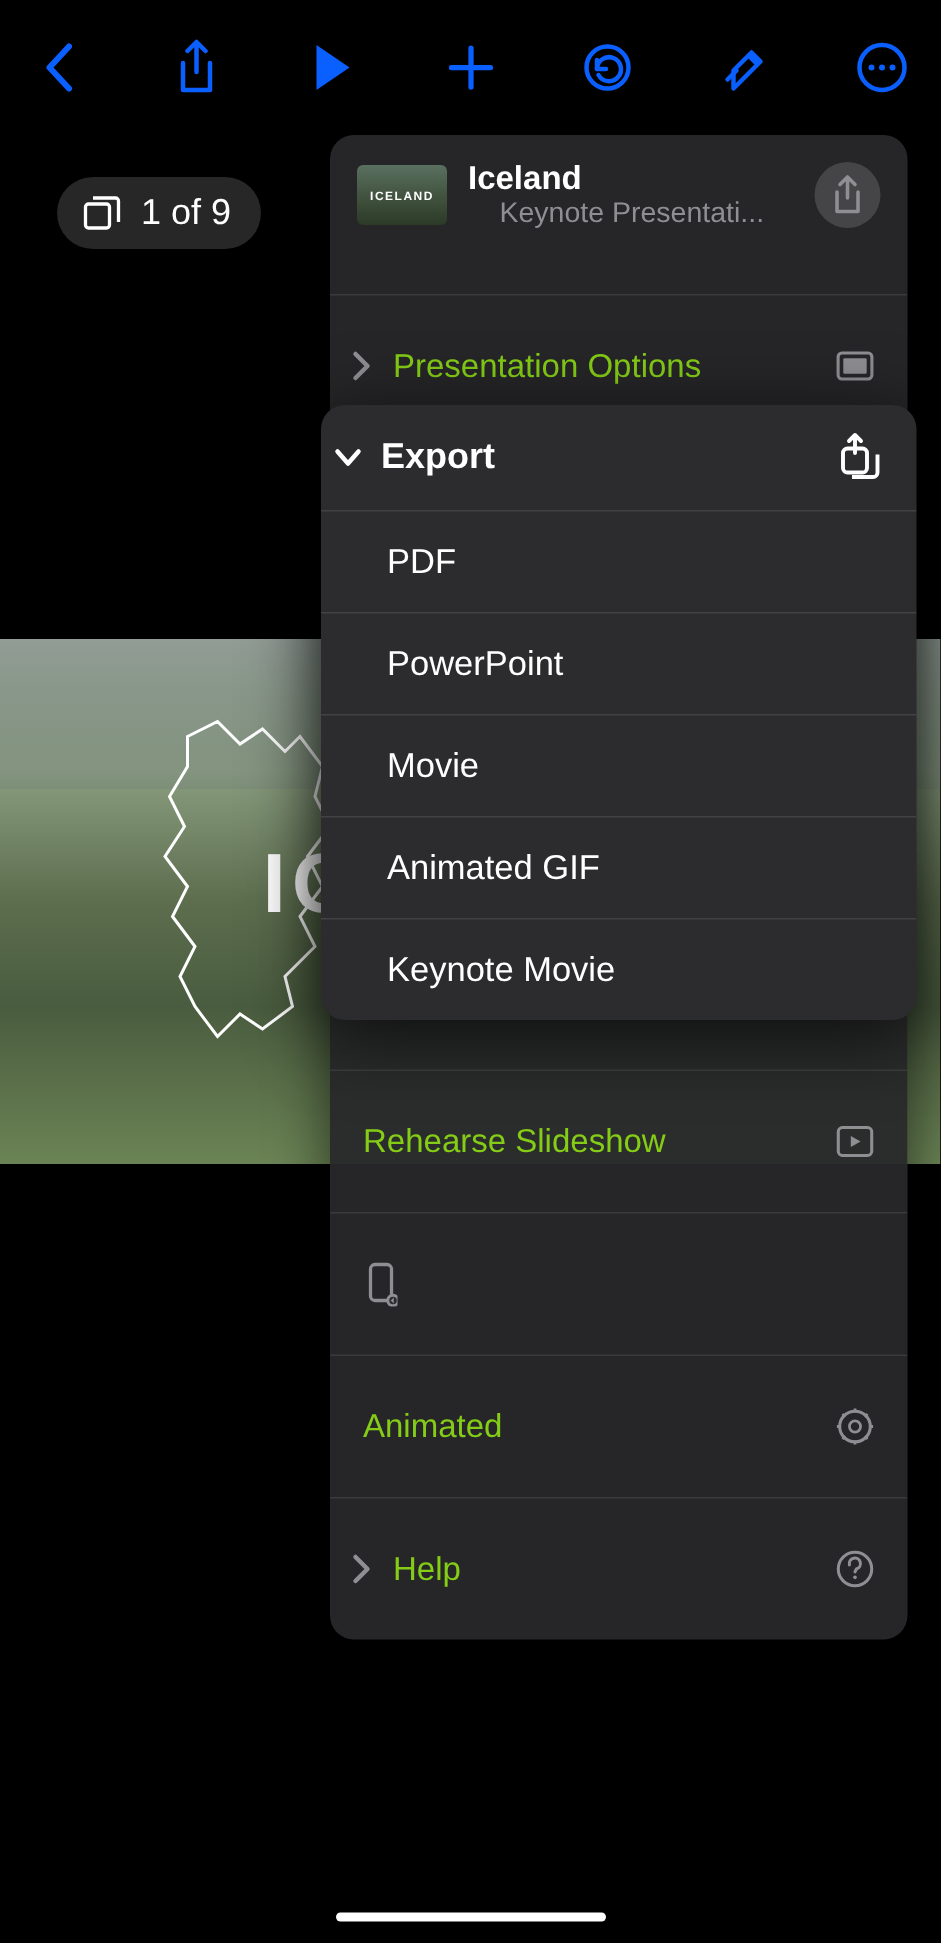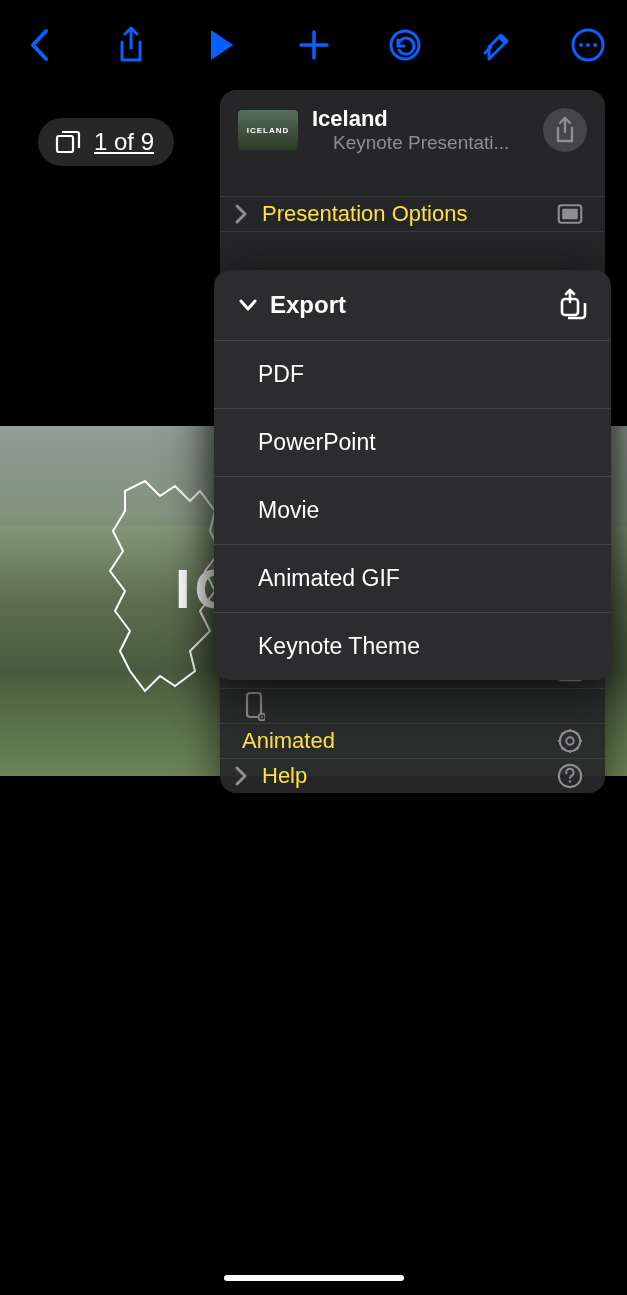--- a/index.html
+++ b/index.html
@@ -38,21 +38,20 @@
       left: 38px;
       background: rgba(60,60,60,0.65);
       border-radius: 24px;
       padding: 10px 20px 10px 16px;
       display: flex;
       align-items: center;
       gap: 12px;
       color: #fff;
       font-size: 24px;
       font-weight: 500;
-      text-decoration: underline;
     }
     .slide-counter svg {
       width: 28px;
       height: 28px;
     }
     .slide-preview {
       position: absolute;
       top: 426px;
       left: 0;
       width: 627px;
@@ -143,22 +142,22 @@
       justify-content: center;
       color: #8e8e93;
     }
     .menu-list {
       padding-top: 20px;
     }
     .menu-item {
       display: flex;
       align-items: center;
       justify-content: space-between;
-      padding: 4px 22px;
-      color: #fde047;
+      padding: 34px 22px;
+      color: #84cc16;
       font-size: 22px;
       border-top: 0.5px solid rgba(120,120,120,0.25);
     }
     .menu-item.with-chevron {
       padding-left: 14px;
     }
     .menu-item .left {
       display: flex;
       align-items: center;
       gap: 14px;
@@ -177,21 +176,21 @@
       width: 397px;
       background: #2c2c2e;
       border-radius: 16px;
       overflow: hidden;
       box-shadow: 0 10px 50px rgba(0,0,0,0.7);
     }
     .export-header {
       display: flex;
       align-items: center;
       justify-content: space-between;
-      padding: 18px 22px 18px 24px;
+      padding: 18px 22px 18px 8px;
       color: #fff;
       font-size: 24px;
       font-weight: 700;
     }
     .export-header .left {
       display: flex;
       align-items: center;
       gap: 12px;
     }
     .export-item {
@@ -382,16 +381,16 @@
           <path d="M13 2 L13 14 M13 2 L9 6 M13 2 L17 6" stroke="#fff" stroke-width="2.6" stroke-linecap="round" stroke-linejoin="round"></path>
           <rect x="5" y="11" width="16" height="16" rx="3" stroke="#fff" stroke-width="2.6"></rect>
           <path d="M11 30 L25 30 A3 3 0 0 0 28 27 L28 15" stroke="#fff" stroke-width="2.6" fill="none"></path>
         </svg>
     </div>
   </div>
   <div class="export-item">PDF</div>
   <div class="export-item">PowerPoint</div>
   <div class="export-item">Movie</div>
   <div class="export-item">Animated GIF</div>
-  <div class="export-item">Keynote Theme</div>
+  <div class="export-item">Keynote Movie</div>
 </div>
 
 <div class="home-indicator"></div>
 
 </body></html>

